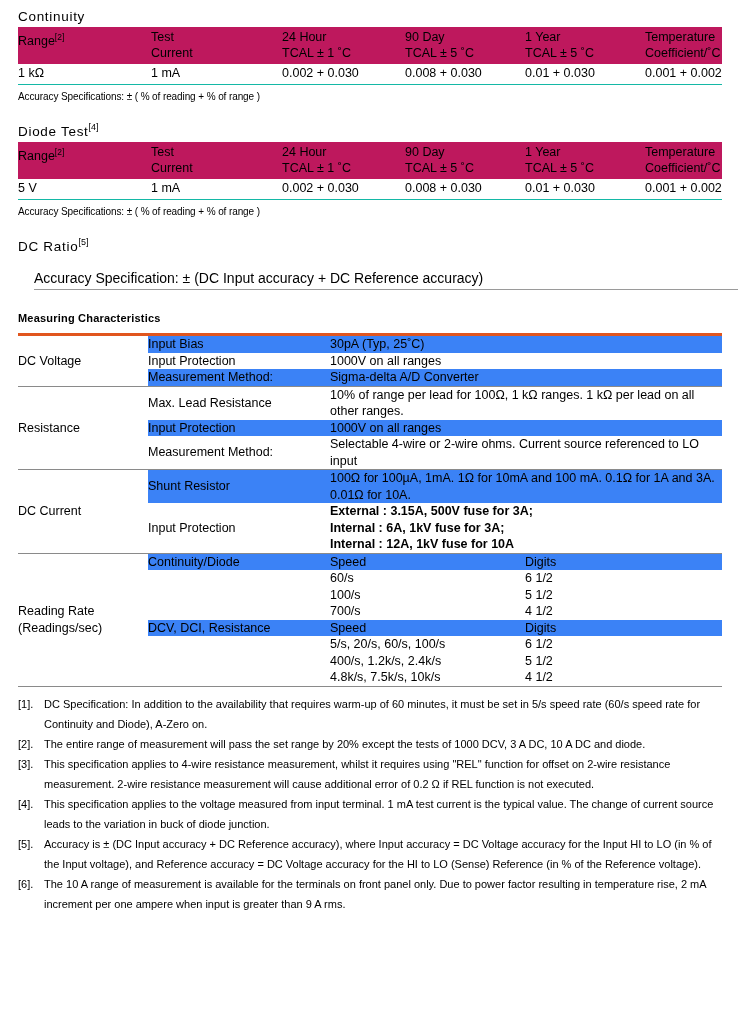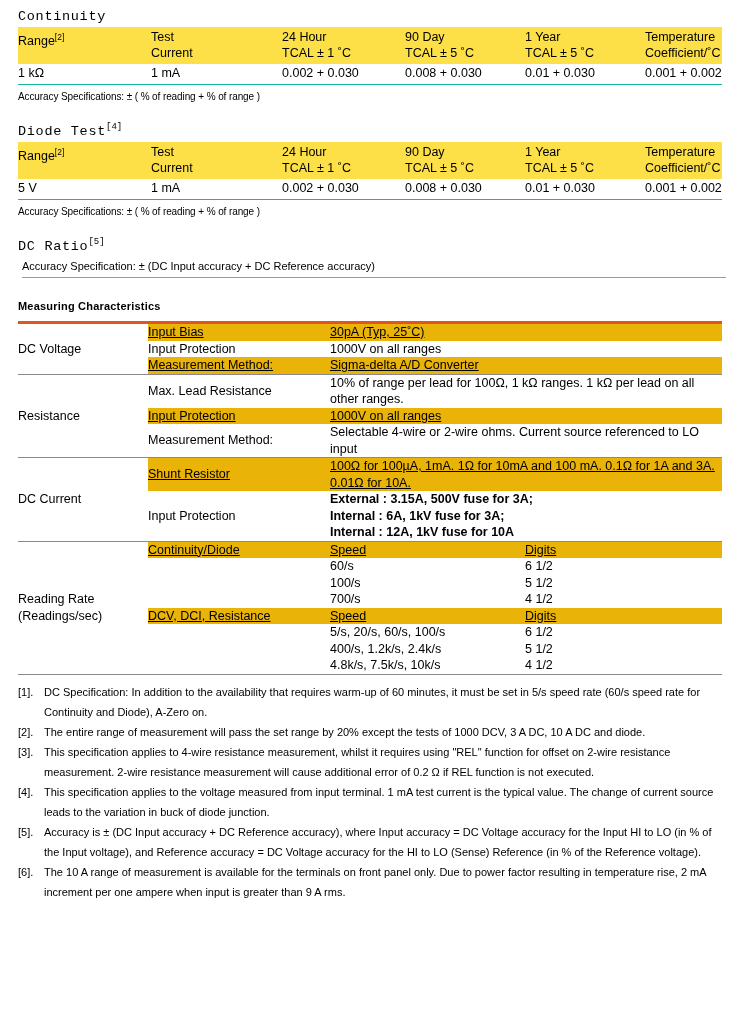--- a/index.html
+++ b/index.html
@@ -21,21 +21,20 @@
     width: 740px;
   }
 
   
   .sec-title {
     font-size: 13.5px;
     letter-spacing: 0.7px;
     line-height: 17px;
     margin: 0 0 2px 0;
     white-space: nowrap;
-    font-family: Liberation Mono, monospace;
   }
   .sec-title .sup {
     font-size: 9px;
     vertical-align: super;
     letter-spacing: 0;
   }
   .bold-head {
     font-size: 11px;
     font-weight: bold;
     letter-spacing: 0.2px;
@@ -50,21 +49,21 @@
     table-layout: fixed;
   }
   table.spec td, table.spec th {
     padding: 0;
     margin: 0;
     text-align: left;
     vertical-align: top;
     font-weight: normal;
   }
   table.spec thead td {
-    background: #fde047;
+    background: #be185d;
     font-size: 12.5px;
     line-height: 16px;
     padding: 2px 0 3px 0;
   }
   table.spec thead td .l1 { display: block; }
   table.spec thead td .l2 { display: block; }
   table.spec tbody td {
     font-size: 12.5px;
     line-height: 17px;
     padding: 1px 0 2px 0;
@@ -76,23 +75,23 @@
   }
   .acc-note {
     font-size: 10px;
     line-height: 13px;
     margin: 5px 0 0 0;
     letter-spacing: -0.1px;
   }
 
   
   .ratio-line {
-    font-size: 11px;
+    font-size: 14px;
     line-height: 17px;
-    margin: 4px;
+    margin: 16px;
     padding-bottom: 2px;
     border-bottom: 1px solid #9a9a9a;
     width: 704px;
     box-sizing: border-box;
   }
 
   
   .mc-wrap {
     width: 704px;
     border-top: 3px solid #e1561e;
@@ -114,21 +113,21 @@
   }
   td.cat {
     vertical-align: middle;
     padding-left: 2px;
     padding-right: 4px;
   }
   td.k, td.v {
     padding: 1px 6px 2px 2px;
   }
   td.k { padding-left: 3px; }
-  .shade { background: #eab308; text-decoration: underline; }
+  .shade { background: #3b82f6; }
   .grp-sep { border-top: 1px solid #8a8a8a; }
   .sub-v { display: block; font-weight: bold; }
 
   
   .notes {
     margin-top: 7px;
     width: 704px;
   }
   .note {
     display: flex;

